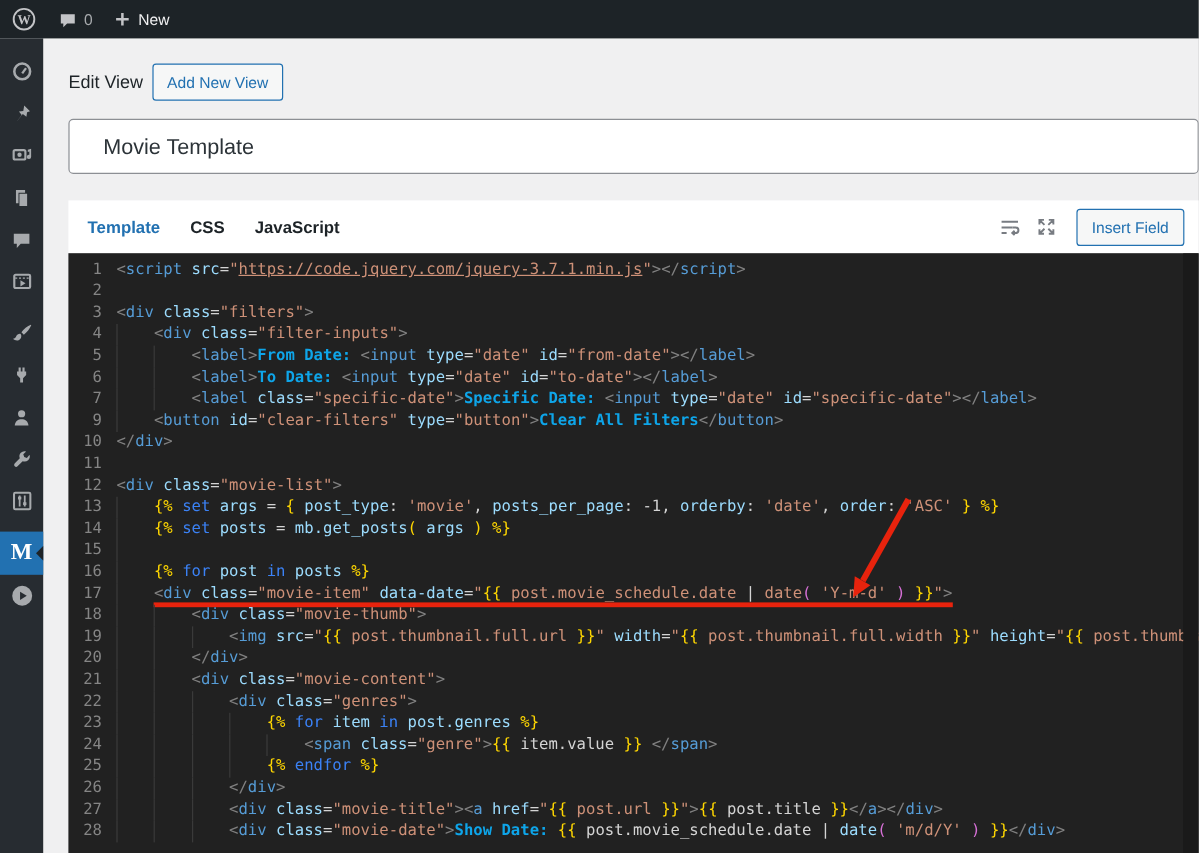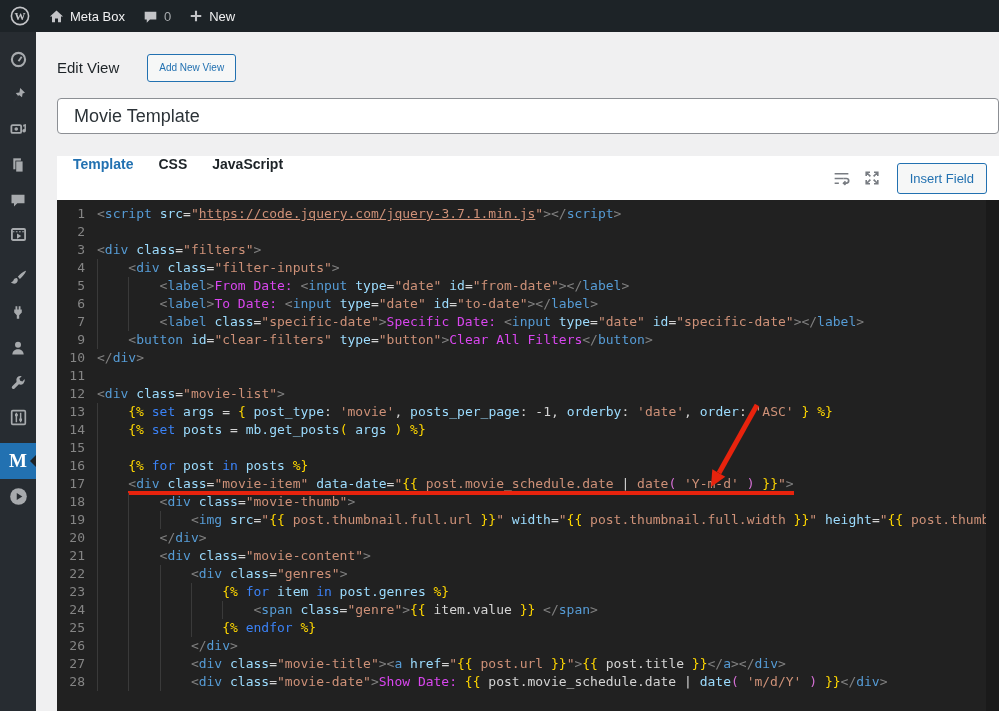--- a/index.html
+++ b/index.html
@@ -21,29 +21,29 @@
   .menu-item.mb .mb-letter { color:#fff; font-family:"Liberation Serif", serif; font-weight:bold; font-size:19px; }
   .menu-item.mb::after { content:""; position:absolute; right:0; top:50%; margin-top:-6px;
               border:6px solid transparent; border-right-color:#1d2327; border-left-width:0; }
   .sidebar svg, .adminbar svg { display:block; }
 
   
   .content { position:absolute; top:32px; left:36px; width:963px; height:679px; background:#f0f0f1; }
   .wrap { padding:21px 0 0 21px; }
   .page-head { display:flex; align-items:center; }
   h1.page-title { font-size:15px; font-weight:400; color:#1d2327; line-height:30px; }
-  .btn-secondary { margin-left:28px; display:inline-block; background:#f6f7f7; border:1px solid #2271b1;
-              color:#2271b1; font-size:10px; line-height:1; padding:8px 11px; border-radius:3px; cursor:pointer; }
-  .title-input { display:block; width:100%; margin-top:15px; height:36px; background:#fff;
+  .btn-secondary { margin-left:8px; display:inline-block; background:#f6f7f7; border:1px solid #2271b1;
+              color:#2271b1; font-size:13px; line-height:1; padding:8px 11px; border-radius:3px; cursor:pointer; }
+  .title-input { display:block; width:100%; margin-top:15px; height:46px; background:#fff;
               border:1px solid #8c8f94; border-radius:4px; font-size:18px; color:#2c3338;
-              padding:0 16px; font-family:"Liberation Sans", sans-serif; }
+              padding:0 28px; font-family:"Liberation Sans", sans-serif; }
 
   
   .panel { margin-top:22px; }
-  .tabbar { background:#fff; height:44px; display:flex; padding-left:16px; }
+  .tabbar { background:#fff; height:44px; display:flex; align-items:center; padding-left:16px; }
   .tab { font-size:14px; font-weight:bold; color:#1d2327; margin-right:25px; cursor:pointer; }
   .tab.active { color:#2271b1; }
   .tab-tools { margin-left:auto; display:flex; align-items:center; gap:12px; padding-right:12px; }
   .tool-icon { cursor:pointer; display:flex; }
   .btn-insert { margin-left:4px; background:#f6f7f7; border:1px solid #2271b1; color:#2271b1;
               font-size:13px; line-height:1; padding:8px 12px; border-radius:3px; cursor:pointer; }
 
   
   .editor { position:relative; height:604px; background:#212121; overflow:hidden;
             font-family:"DejaVu Sans Mono", monospace; font-size:13px; padding:5px 0 0 2px; }
@@ -51,46 +51,38 @@
   .ln { display:inline-block; width:26px; margin-right:12px; text-align:right; color:#858585; }
   .ind { display:inline-block; width:4ch; height:18px; vertical-align:top; border-left:1px solid #3a3a3a; }
   .tk-p { color:#808080; }
   .tk-t { color:#569cd6; }
   .tk-k { color:#3b82f6; }
   .tk-a { color:#9cdcfe; }
   .tk-v { color:#9cdcfe;margin-top:48px; }
   .tk-s { color:#ce9178; }
   .tk-u { color:#ce9178; text-decoration:underline; }
   .tk-w { color:#d4d4d4; }
-  .tk-x { color:#d946ef; font-weight:normal;margin-top:37px; }
+  .tk-x { color:#0ea5e9; font-weight:bold;margin-top:37px; }
   .tk-g { color:#ffd700; }
   .tk-o { color:#d670d6; }
   .hl-underline { border-bottom:4px solid #e8230d; }
   .vscroll { position:absolute; top:0; right:0; width:13px; height:100%; background:#1a1a1a; cursor:pointer; }
   .annotation-arrow { position:absolute; left:0; top:0; pointer-events:none; }
 </style>
 </head>
 <body>
 
 <div class="adminbar">
   <div class="ab-item ab-logo">
     <span>
       <svg width="20" height="20" viewBox="0 0 20 20">
         <circle cx="10" cy="10" r="8.6" fill="none" stroke="#c3c4c7" stroke-width="1.6"></circle>
         <text x="10" y="14" text-anchor="middle" font-family="Liberation Serif, serif" font-size="11" font-weight="bold" fill="#c3c4c7">W</text>
       </svg>
     </span>
-  </div>
-  <div class="ab-item">
-    <span>
-      <svg width="15" height="15" viewBox="0 0 16 16">
-          <path fill="#c3c4c7" d="M8 1.5 15 8h-2.2v6.2H9.6V10H6.4v4.2H3.2V8H1z"></path>
-        </svg>
-    </span>
-    <span>Meta Box</span>
   </div>
   <div class="ab-item">
     <span>
       <svg width="15" height="15" viewBox="0 0 16 16">
           <path fill="#c3c4c7" d="M1.8 3h12.4v8.2H7.4L4 14.6v-3.4H1.8z"></path>
         </svg>
     </span>
     <span class="ab-count">0</span>
   </div>
   <div class="ab-item">

